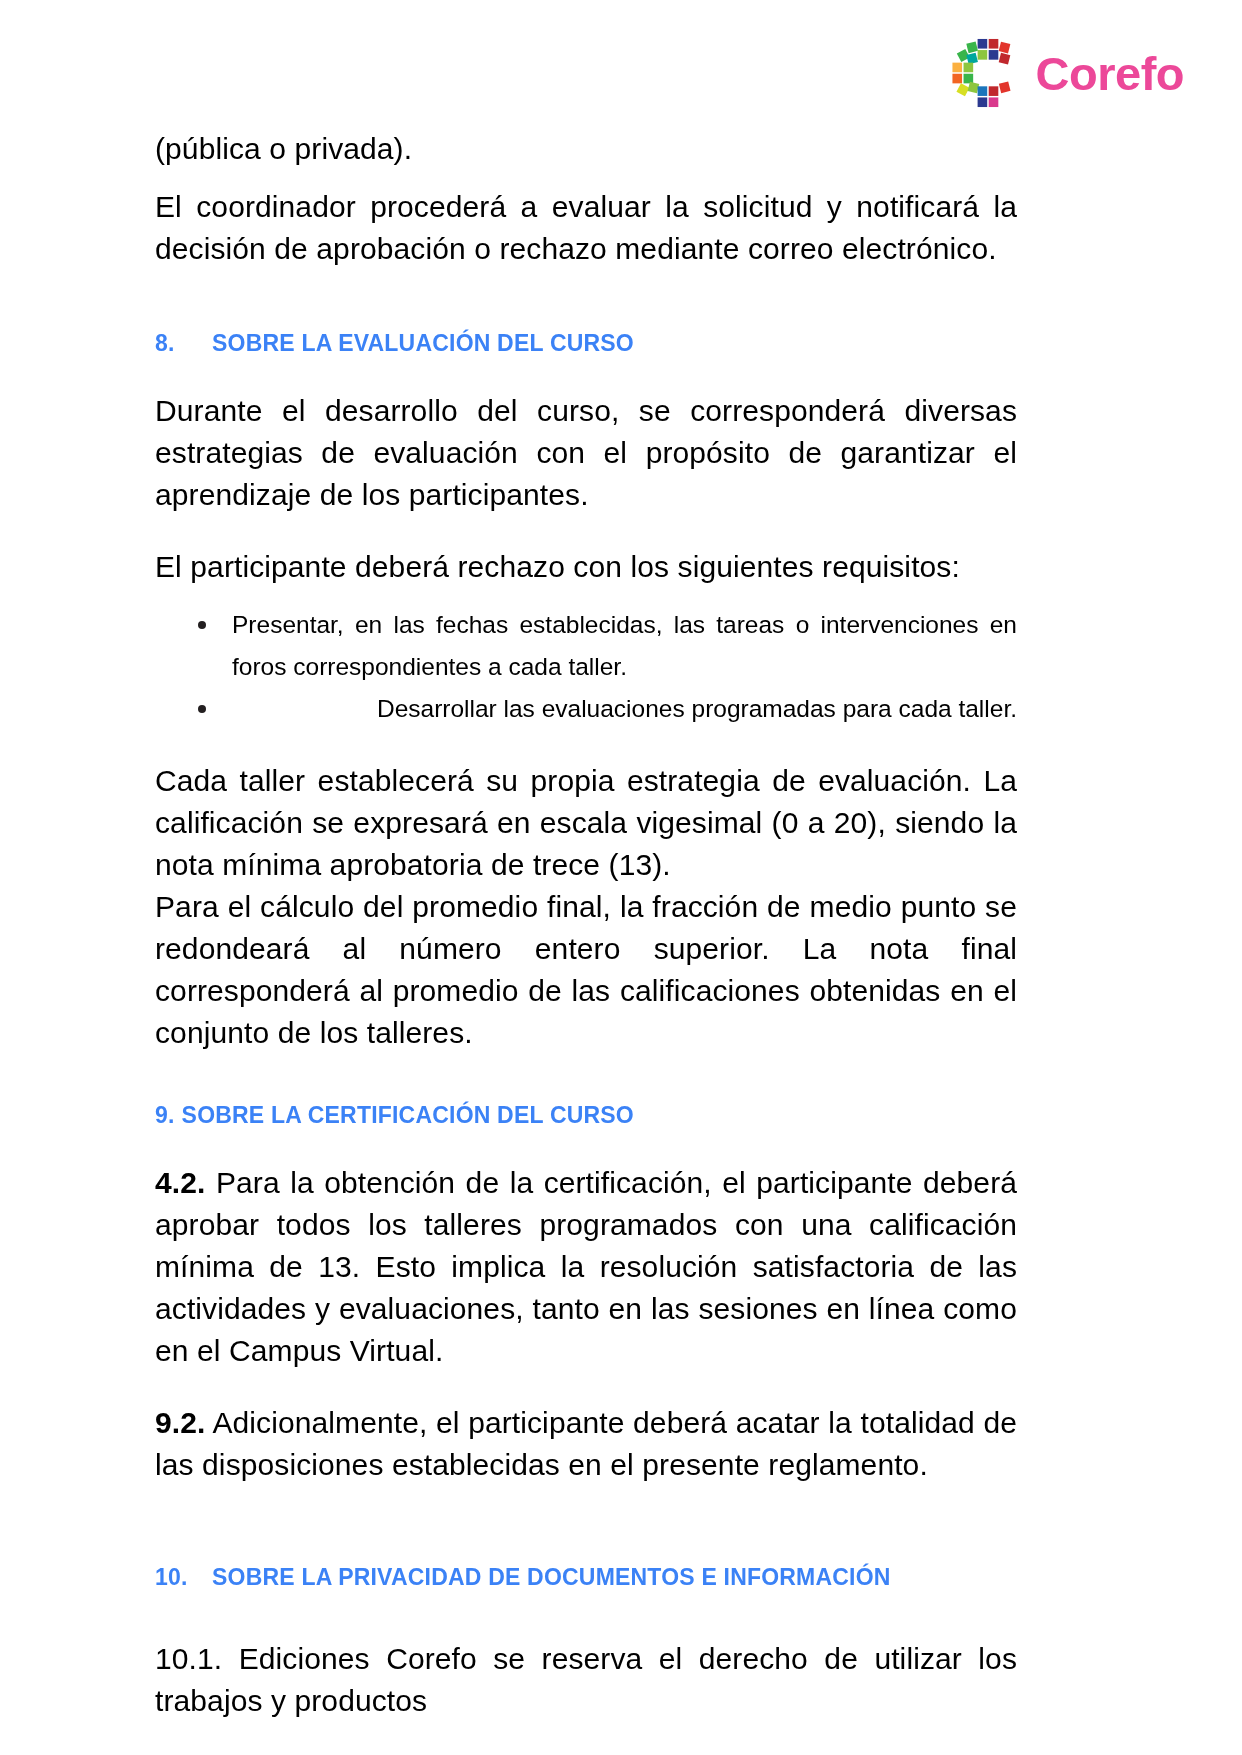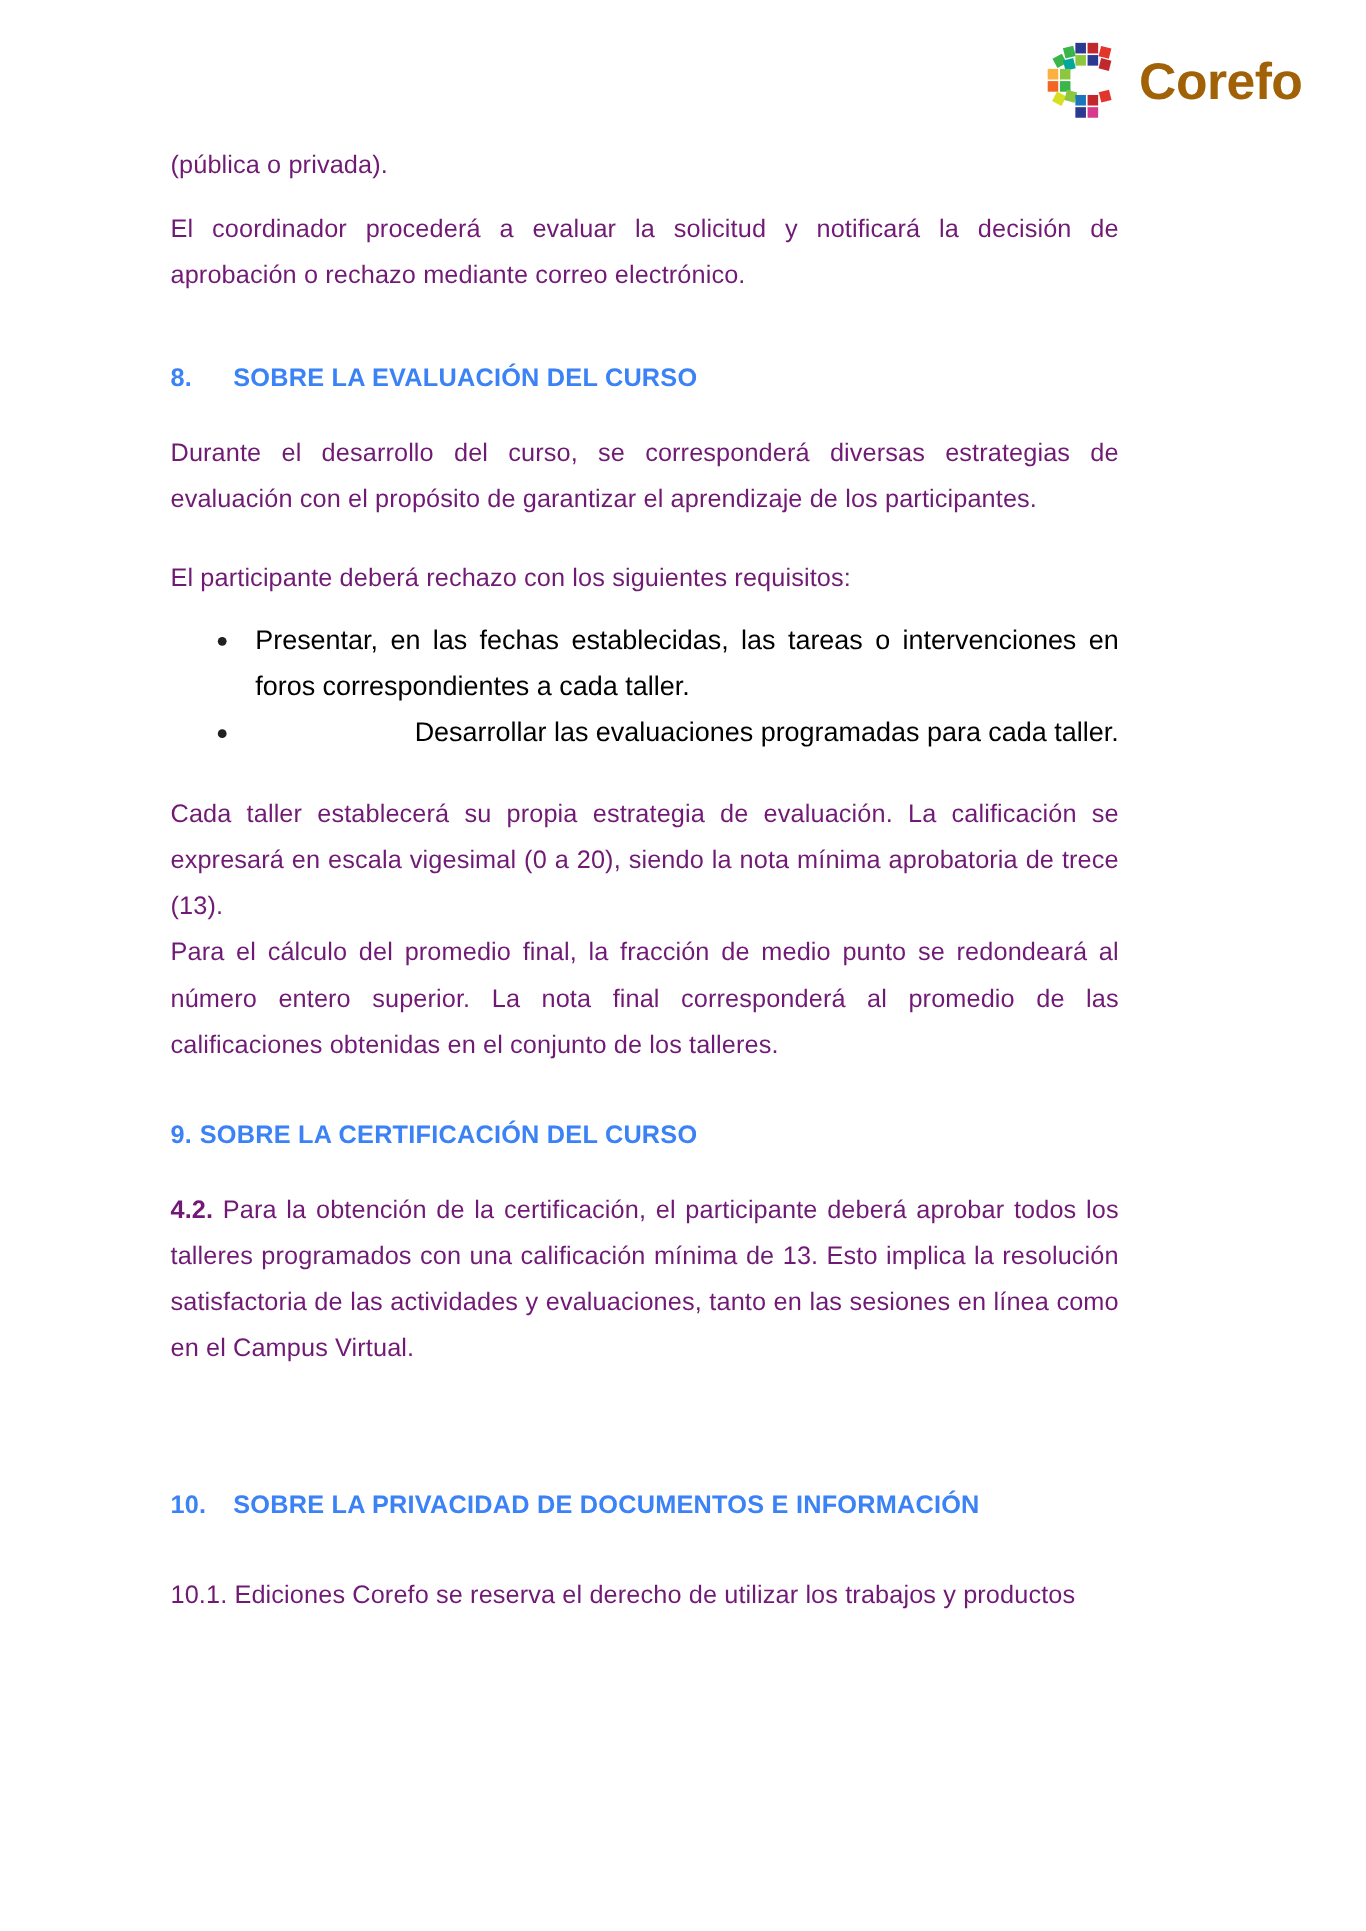--- a/index.html
+++ b/index.html
@@ -31,37 +31,37 @@
   .logo-mark {
     width: 74px;
     height: 74px;
     display: block;
   }
   .logo-word {
     font-family: "Liberation Sans", "DejaVu Sans", sans-serif;
     font-size: 47px;
     font-weight: 700;
     letter-spacing: -0.5px;
-    color: #a16207;
+    color: #ec4899;
     line-height: 1;
     white-space: nowrap;
   }
 
   
   .content {
     position: absolute;
     left: 155px;
     top: 128px;
     width: 862px;
   }
 
   .para {
-    font-size: 23px;
+    font-size: 30px;
     line-height: 42px;
-    color: #701a75;
+    color: #000000;
     text-align: justify;
     text-justify: inter-word;
     margin: 0 0 0 0;
     letter-spacing: 0.1px;
     font-weight: 400;
   }
   .para.left { text-align: left; }
 
   .gap-s  { height: 16px; }
   .gap-m  { height: 30px; }
@@ -203,20 +203,21 @@
     <p class="heading tight">
       <span class="hnum">9.</span><span>SOBRE LA CERTIFICACIÓN DEL CURSO</span>
     </p>
 
     <div class="gap-m"></div>
 
     <p class="para"><span class="num">4.2.</span> <span>Para la obtención de la certificación, el participante deberá aprobar todos los talleres programados con una calificación mínima de 13. Esto implica la resolución satisfactoria de las actividades y evaluaciones, tanto en las sesiones en línea como en el Campus Virtual.</span></p>
 
     <div class="gap-m"></div>
 
+    <p class="para"><span class="num">9.2.</span> <span>Adicionalmente, el participante deberá acatar la totalidad de las disposiciones establecidas en el presente reglamento.</span></p>
 
     <div class="gap-m"></div>
 
 
     <div class="gap-l"></div>
 
     <p class="heading">
       <span class="hnum">10.</span><span>SOBRE LA PRIVACIDAD DE DOCUMENTOS E INFORMACIÓN</span>
     </p>
 

